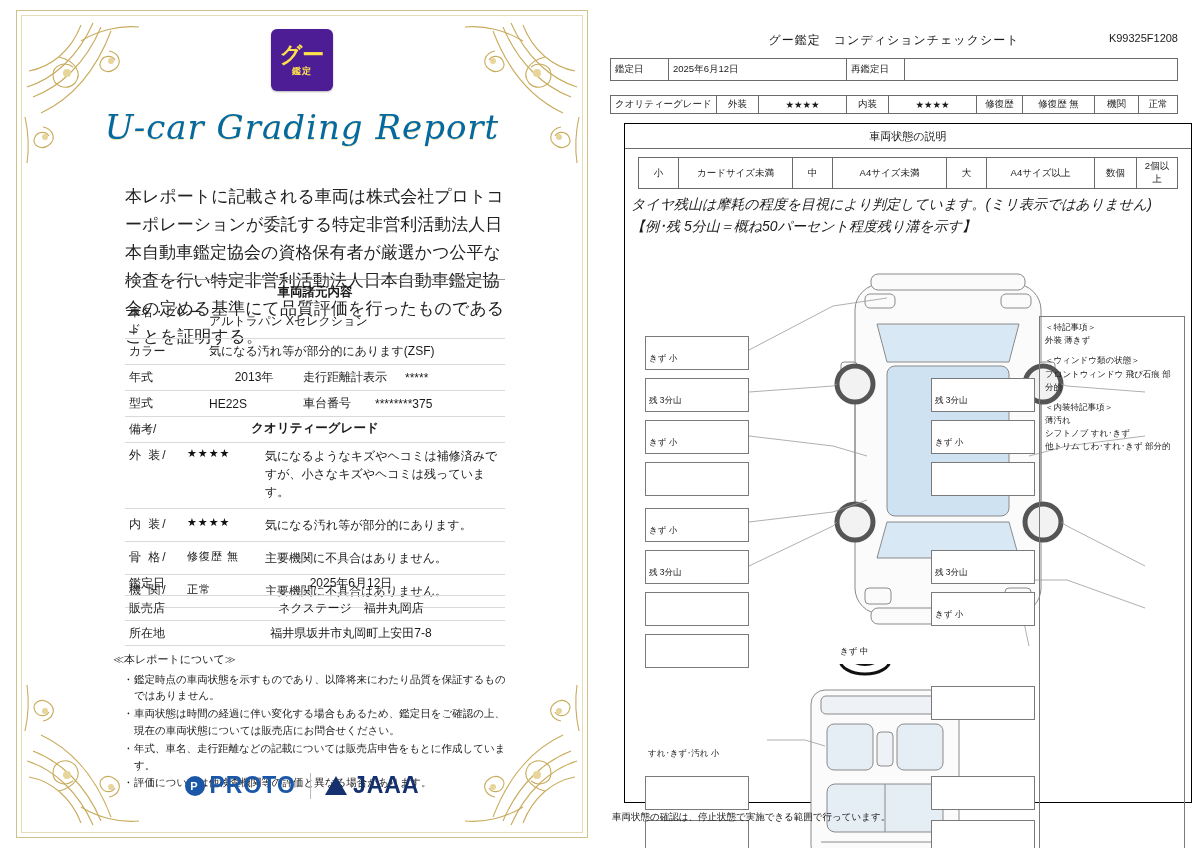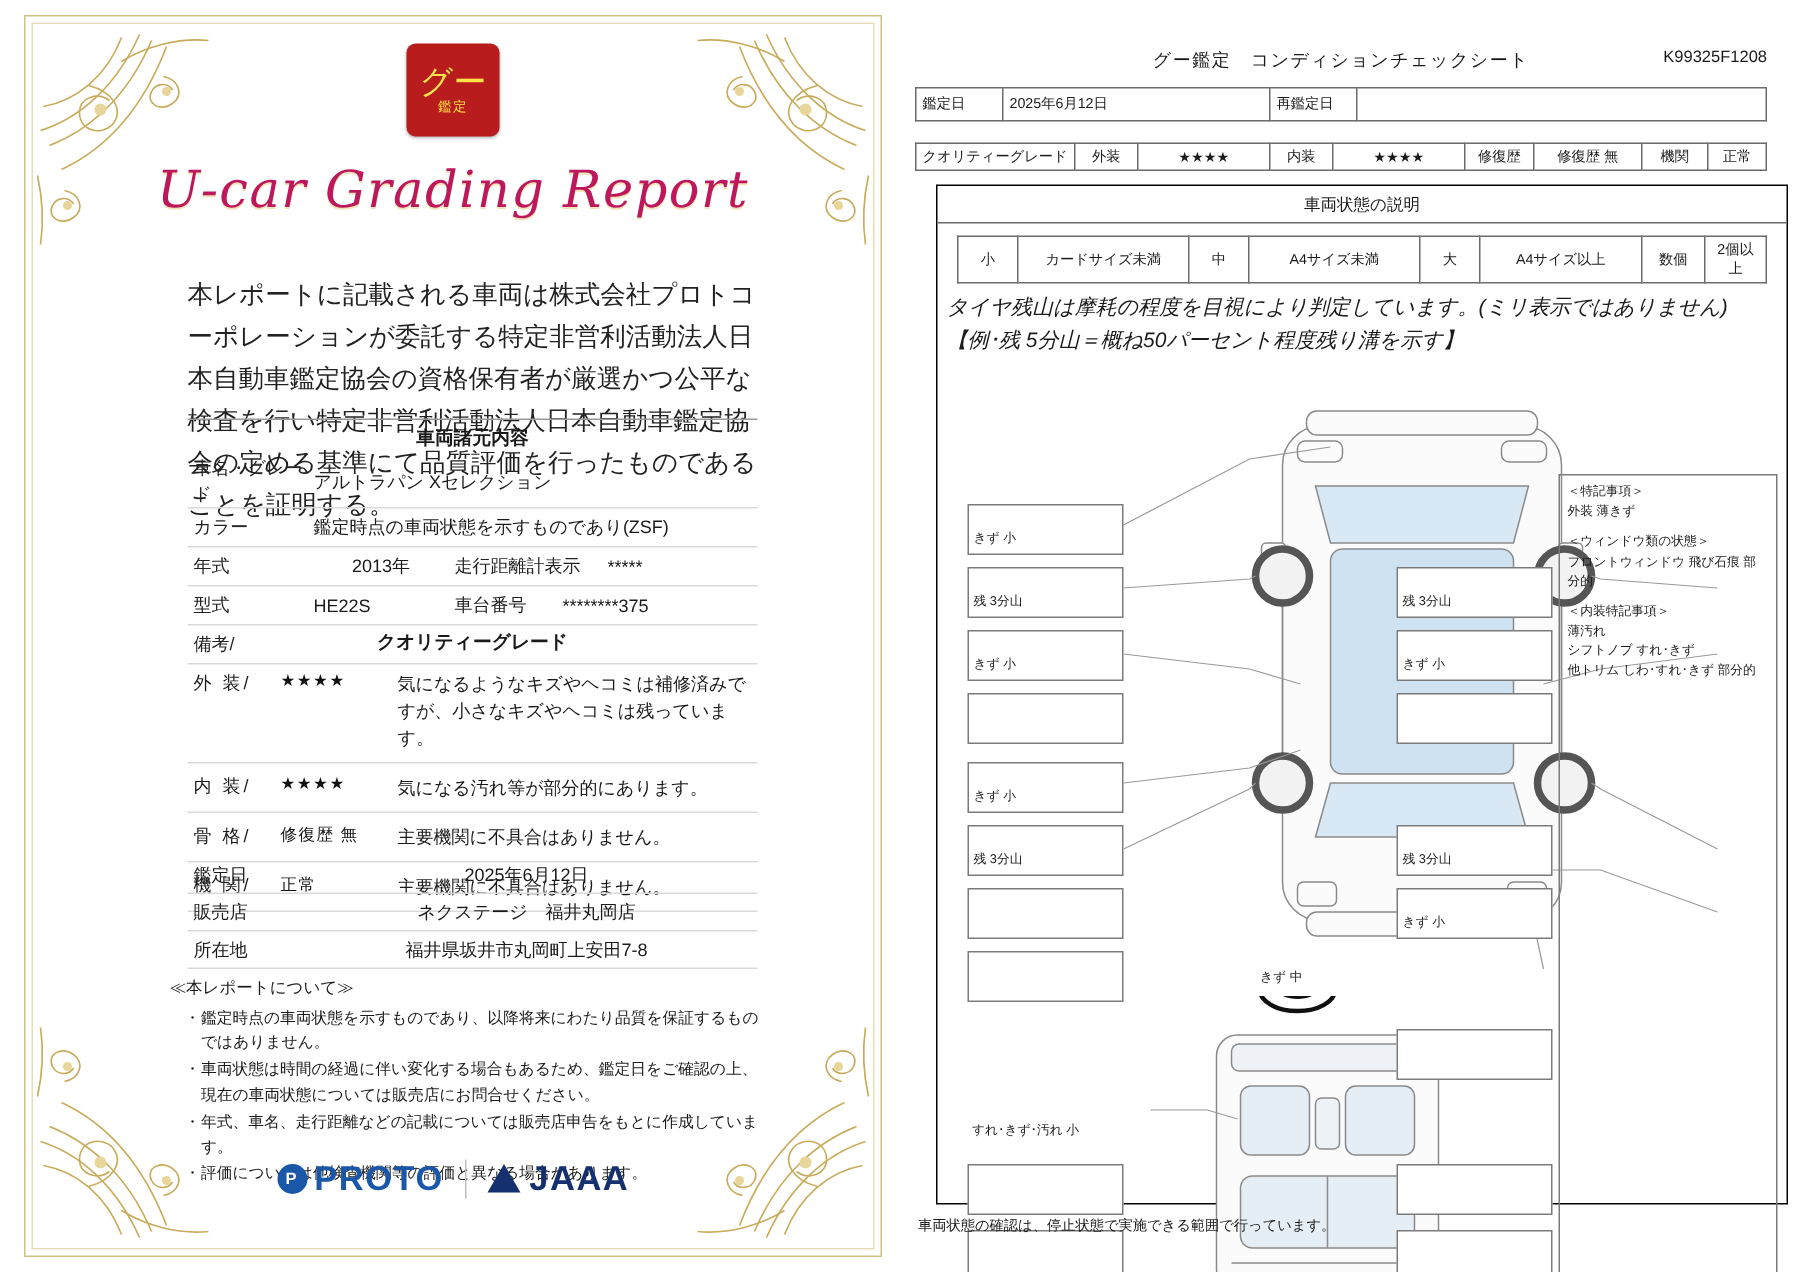--- a/index.html
+++ b/index.html
@@ -42,38 +42,38 @@
   .fl-tr { right: 6px; top: 6px; transform: scaleX(-1); }
   .fl-bl { left: 6px; bottom: 6px; transform: scaleY(-1); }
   .fl-br { right: 6px; bottom: 6px; transform: scale(-1,-1); }
 
   .logo-badge {
     position: absolute;
     left: 50%; top: 18px;
     transform: translateX(-50%);
     width: 62px; height: 62px;
     border-radius: 6px;
-    background: #b91c1c;
+    background: #4c1d95;
     color: #ffe24a;
     display: flex; flex-direction: column;
     align-items: center; justify-content: center;
-    font-size: 15px; font-weight: normal; line-height: 1.1;
+    font-size: 15px; font-weight: bold; line-height: 1.1;
     box-shadow: 0 1px 2px rgba(0,0,0,.3);
   }
   .logo-badge .g { font-size: 22px; }
   .logo-badge .sub { font-size: 9px; letter-spacing: 1px; }
 
   .title-script {
     position: absolute;
     top: 96px; left: 0; right: 0;
     text-align: center;
     font-family: "DejaVu Serif", serif;
     font-style: italic;
     font-size: 34px;
-    color: #be185d;
+    color: #0369a1;
     letter-spacing: 1px;
     text-shadow: 0 1px 0 #efe3b8;
   }
   .title-sub {
     position: absolute;
     top: 140px; left: 0; right: 0;
     text-align: center;
     font-size: 12px;
     color: #333;
   }
@@ -329,21 +329,21 @@
 
     <div class="spec">
       <div class="sec-title hdr-line">車両諸元内容</div>
 
       <div class="row">
         <div class="lbl">車名・グレード</div>
         <div class="val">アルトラパン Xセレクション</div>
       </div>
       <div class="row">
         <div class="lbl">カラー</div>
-        <div class="val">鑑定時点の車両状態を示すものであり(ZSF)</div>
+        <div class="val">気になる汚れ等が部分的にあります(ZSF)</div>
       </div>
       <div class="row">
         <div class="lbl">年式</div>
         <div class="val center" style="flex:0 0 90px">2013年</div>
         <div class="lbl" style="width:106px">走行距離計表示</div>
         <div class="val">*****</div>
       </div>
       <div class="row">
         <div class="lbl">型式</div>
         <div class="val" style="flex:0 0 90px">HE22S</div>

